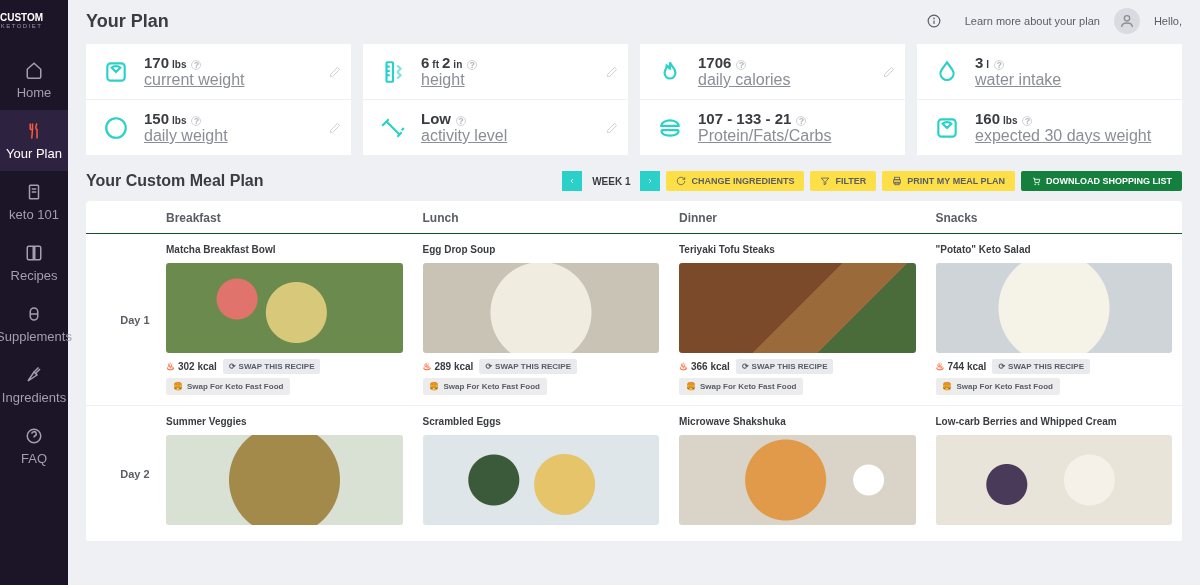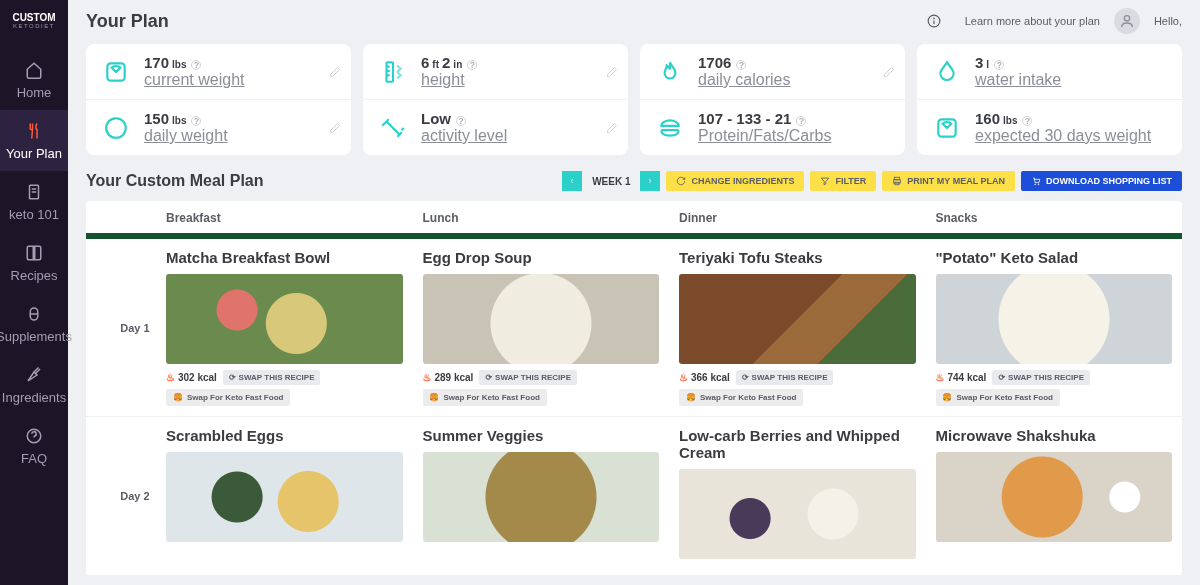--- a/index.html
+++ b/index.html
@@ -1,67 +1,67 @@
 <!DOCTYPE html>
 <html><head>
 <meta charset="utf-8">
 <style>
   * { box-sizing: border-box; margin: 0; padding: 0; }
   body { font-family: -apple-system, BlinkMacSystemFont, "Segoe UI", Arial, sans-serif; background: #eef0f3; color: #3a3c42; font-size: 12px; }
   .app { display: flex; width: 1200px; height: 585px; overflow: hidden; }
 
   
-  .sidebar { width: 68px; background: #1c1427; color: #bdb9c6; display: flex; flex-direction: column; align-items: center; padding-top: 6px; flex-shrink: 0; }
+  .sidebar { width: 68px; background: #1c1427; color: #bdb9c6; display: flex; flex-direction: column; align-items: flex-start; padding-top: 6px; flex-shrink: 0; }
   .logo { font-size: 10px; font-weight: 700; text-align: center; margin-bottom: 14px; padding: 6px 0; color: #fff; }
   .logo .sub { display: block; font-size: 6px; letter-spacing: 1.5px; font-weight: 400; color: #9b94a9; }
   .nav-item { width: 100%; display: flex; flex-direction: column; align-items: center; justify-content: center; padding: 12px 0 10px; font-size: 13px; color: #a49db3; cursor: pointer; }
   .nav-item.active { background: #2d2240; color: #fff; }
   .nav-item .ico { width: 18px; height: 18px; display: flex; align-items: center; justify-content: center; margin-bottom: 6px; }
   .nav-item.active .ico svg { stroke: #ff5a3c; }
   .nav-item .ico svg { stroke: #a49db3; }
 
   
   .main { flex: 1; padding: 8px 18px 0 18px; overflow: hidden; }
   .topbar { display: flex; align-items: center; justify-content: space-between; margin-bottom: 10px; }
   .page-title { font-size: 18px; font-weight: 700; color: #3a3c42; }
   .top-right { display: flex; align-items: center; gap: 14px; font-size: 11px; color: #5a5d66; }
   .info-link { display: flex; align-items: center; gap: 24px; cursor:pointer; }
   .avatar { width: 26px; height: 26px; border-radius: 50%; background: #d9dbe0; display:flex;align-items:center;justify-content:center; }
   .avatar svg { stroke:#8b8e97; }
 
   
   .stats { display: grid; grid-template-columns: 1fr 1fr 1fr 1fr; gap: 12px; margin-bottom: 16px; }
-  .stat-col { background: #fff; border-radius: 8px; }
+  .stat-col { background: #fff; border-radius: 0; }
   .stat-cell { display: flex; align-items: center; padding: 10px 14px; position: relative; }
   .stat-cell + .stat-cell { border-top: 1px solid #eef0f3; align-items: center; }
   .stat-ico { width: 32px; height: 32px; display:flex; align-items:center; justify-content:center; margin-right: 12px; }
   .stat-val { font-size: 15px; font-weight: 800; color: #3a3c42; display:flex; align-items:baseline; gap:3px;}
   .stat-val .unit { font-size: 10px; font-weight: 700; }
   .stat-val .q { font-size:9px; color:#b0b3ba; border:1px solid #d0d2d8; border-radius:50%; width:10px; height:10px; display:inline-flex; align-items:center; justify-content:center; margin-left:2px; cursor:pointer;}
   .stat-label { font-size: 16px; color: #8b8e97; text-decoration: underline; }
   .edit-ico { position:absolute; right:10px; top:50%; transform:translateY(-50%); opacity:.4; cursor:pointer;}
 
   
   .mp-head { display:flex; align-items:center; justify-content:space-between; margin-bottom: 10px;}
   .mp-title { font-size: 16px; font-weight: 700; }
   .mp-controls { display:flex; align-items:center; gap:6px; font-size:9px; }
   .wk-nav { display:flex; align-items:center; gap:8px;}
   .wk-btn { width:20px; height:20px; background:#2ad1c8; display:flex; align-items:center; justify-content:center; color:#fff; cursor:pointer;}
   .wk-label { font-weight:700; font-size:10px; color:#3a3c42; margin:0 2px;}
   .tool-btn { background:#fde047; padding:5px 10px; display:flex; align-items:center; gap:5px; font-weight:600; color:#5a5d66; cursor:pointer; border-radius:2px;}
-  .dl-btn { background:#1d4ed8; color:#fff; }
+  .dl-btn { background:#15803d; color:#fff; }
 
   
   .meal-grid { background:#fff; border-radius:4px; }
-  .mg-head { display:grid; grid-template-columns: 70px 1fr 1fr 1fr 1fr; padding: 10px 0 8px 0; border-bottom:6px solid #14532d;}
+  .mg-head { display:grid; grid-template-columns: 70px 1fr 1fr 1fr 1fr; padding: 10px 0 8px 0; border-bottom:1px solid #14532d;}
   .mg-head div { font-size:12px; font-weight:700; color:#5a5d66; padding-left:10px;}
   .mg-row { display:grid; grid-template-columns: 70px 1fr 1fr 1fr 1fr; border-bottom:1px solid #eef0f3; padding:10px 0;}
   .day-label { display:flex; align-items:center; justify-content:center; font-size:11px; font-weight:600; color:#5a5d66;margin-left:28px;}
   .meal-cell { padding: 0 10px; }
-  .meal-title { font-size:15px; font-weight:700; margin-bottom:8px; color:#3a3c42;}
+  .meal-title { font-size:10px; font-weight:700; margin-bottom:8px; color:#3a3c42;}
   .meal-img { width:100%; height:90px; border-radius:3px; background:#dbe4d6; margin-bottom:6px; background-size:cover; background-position:center;}
   .meal-img.b0{background:radial-gradient(circle at 30% 40%, #e0736b 0 20px, transparent 21px), radial-gradient(circle at 55% 55%, #d8c97a 0 30px, transparent 31px), #6b8a4e;}
   .meal-img.l0{background:radial-gradient(circle at 50% 55%, #f0ece0 0 50px, transparent 51px), #c9c3b5;}
   .meal-img.d0{background:linear-gradient(135deg,#7a4a2a 0 50%, #9b6a3a 50% 70%, #4a6b3a 70%);}
   .meal-img.s0{background:radial-gradient(circle at 50% 50%, #f5f2e8 0 55px, transparent 56px), #cfd4d9;}
   .meal-img.b1{background:radial-gradient(circle at 30% 50%, #3a5a3a 0 25px, transparent 26px), radial-gradient(circle at 60% 55%, #e6c56a 0 30px, transparent 31px), #dfe6ea;}
   .meal-img.l1{background:radial-gradient(circle at 50% 50%, #a38a4a 0 55px, transparent 56px), #d9e0d4;}
   .meal-img.d1{background:radial-gradient(circle at 45% 50%, #e09a4a 0 40px, transparent 41px), radial-gradient(circle at 80% 50%, #fff 0 15px, transparent 16px), #d9d3c8;}
   .meal-img.s1{background:radial-gradient(circle at 30% 55%, #4a3a5a 0 20px, transparent 21px), radial-gradient(circle at 65% 50%, #f5f0e8 0 25px, transparent 26px), #e8e4da;}
   .meal-meta { display:flex; align-items:center; gap:6px; margin-bottom:4px;}
@@ -471,31 +471,31 @@
           <div class="ff-btn">
               <span class="burger">🍔</span>
               <span>Swap For Keto Fast Food</span>
             </div>
         </div>
       </div>
 
       <div class="mg-row">
         <div class="day-label">Day 2</div>
         <div class="meal-cell">
+          <div class="meal-title">Summer Veggies</div>
+          <div class="meal-img l1"></div>
+        </div>
+        <div class="meal-cell">
           <div class="meal-title">Scrambled Eggs</div>
           <div class="meal-img b1"></div>
         </div>
         <div class="meal-cell">
-          <div class="meal-title">Summer Veggies</div>
-          <div class="meal-img l1"></div>
+          <div class="meal-title">Microwave Shakshuka</div>
+          <div class="meal-img d1"></div>
         </div>
         <div class="meal-cell">
           <div class="meal-title">Low-carb Berries and Whipped Cream</div>
           <div class="meal-img s1"></div>
         </div>
-        <div class="meal-cell">
-          <div class="meal-title">Microwave Shakshuka</div>
-          <div class="meal-img d1"></div>
-        </div>
       </div>
     </div>
   </div>
 </div>
 
 </body></html>

